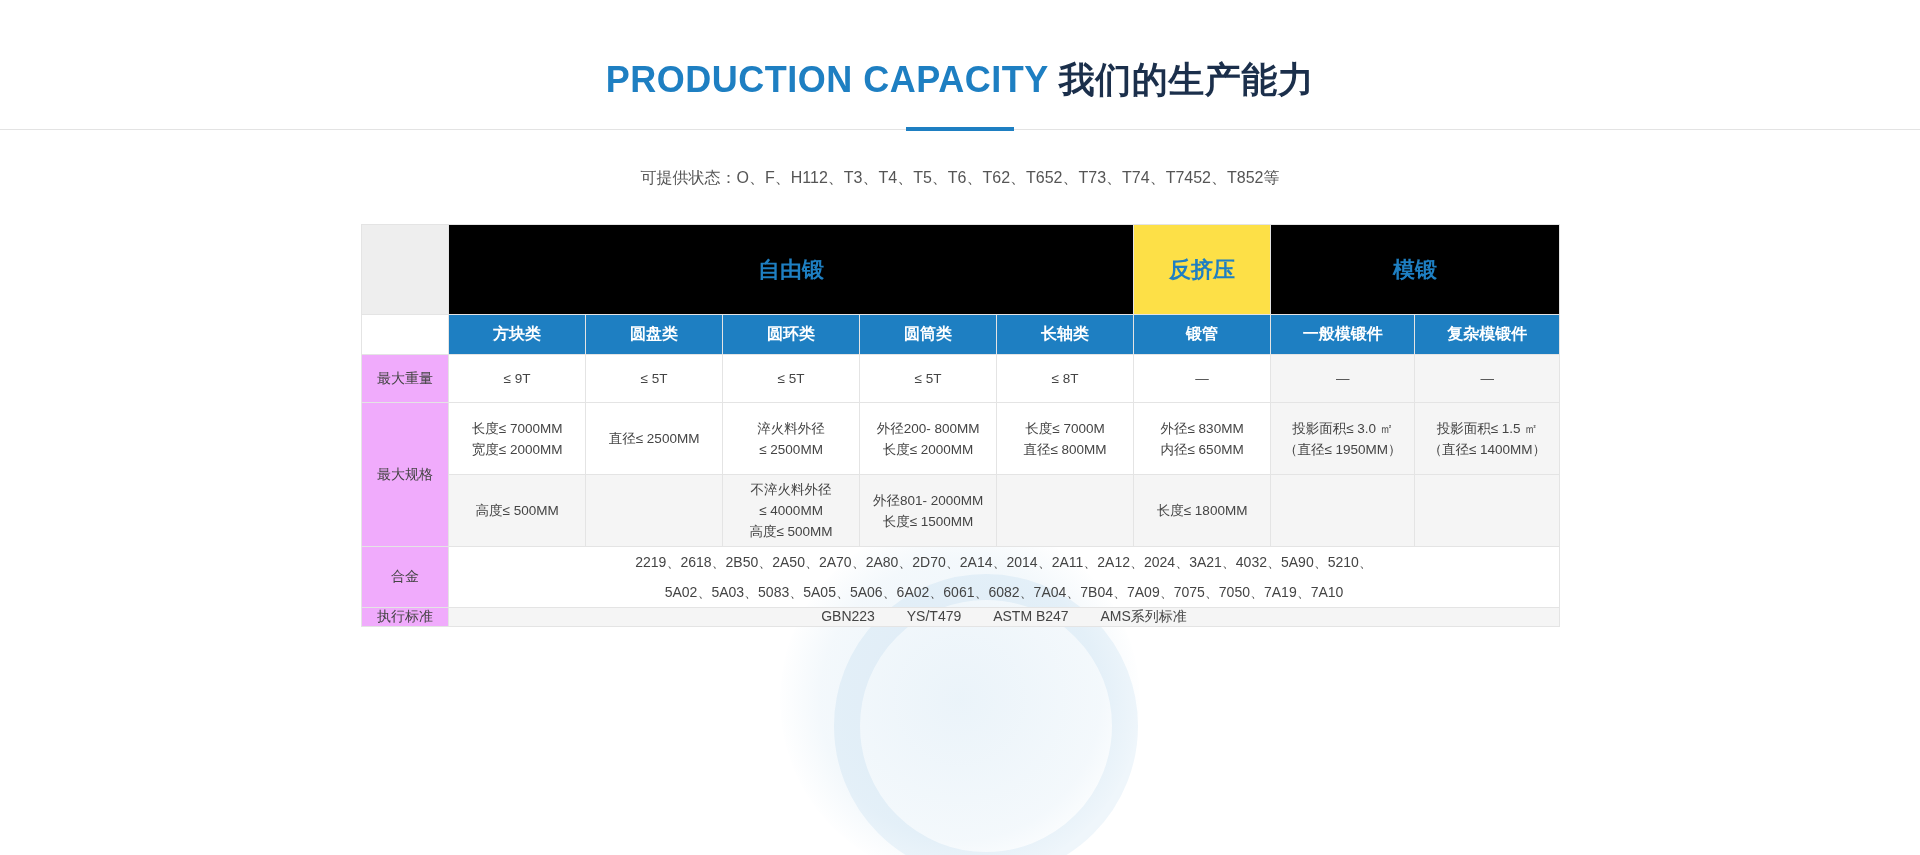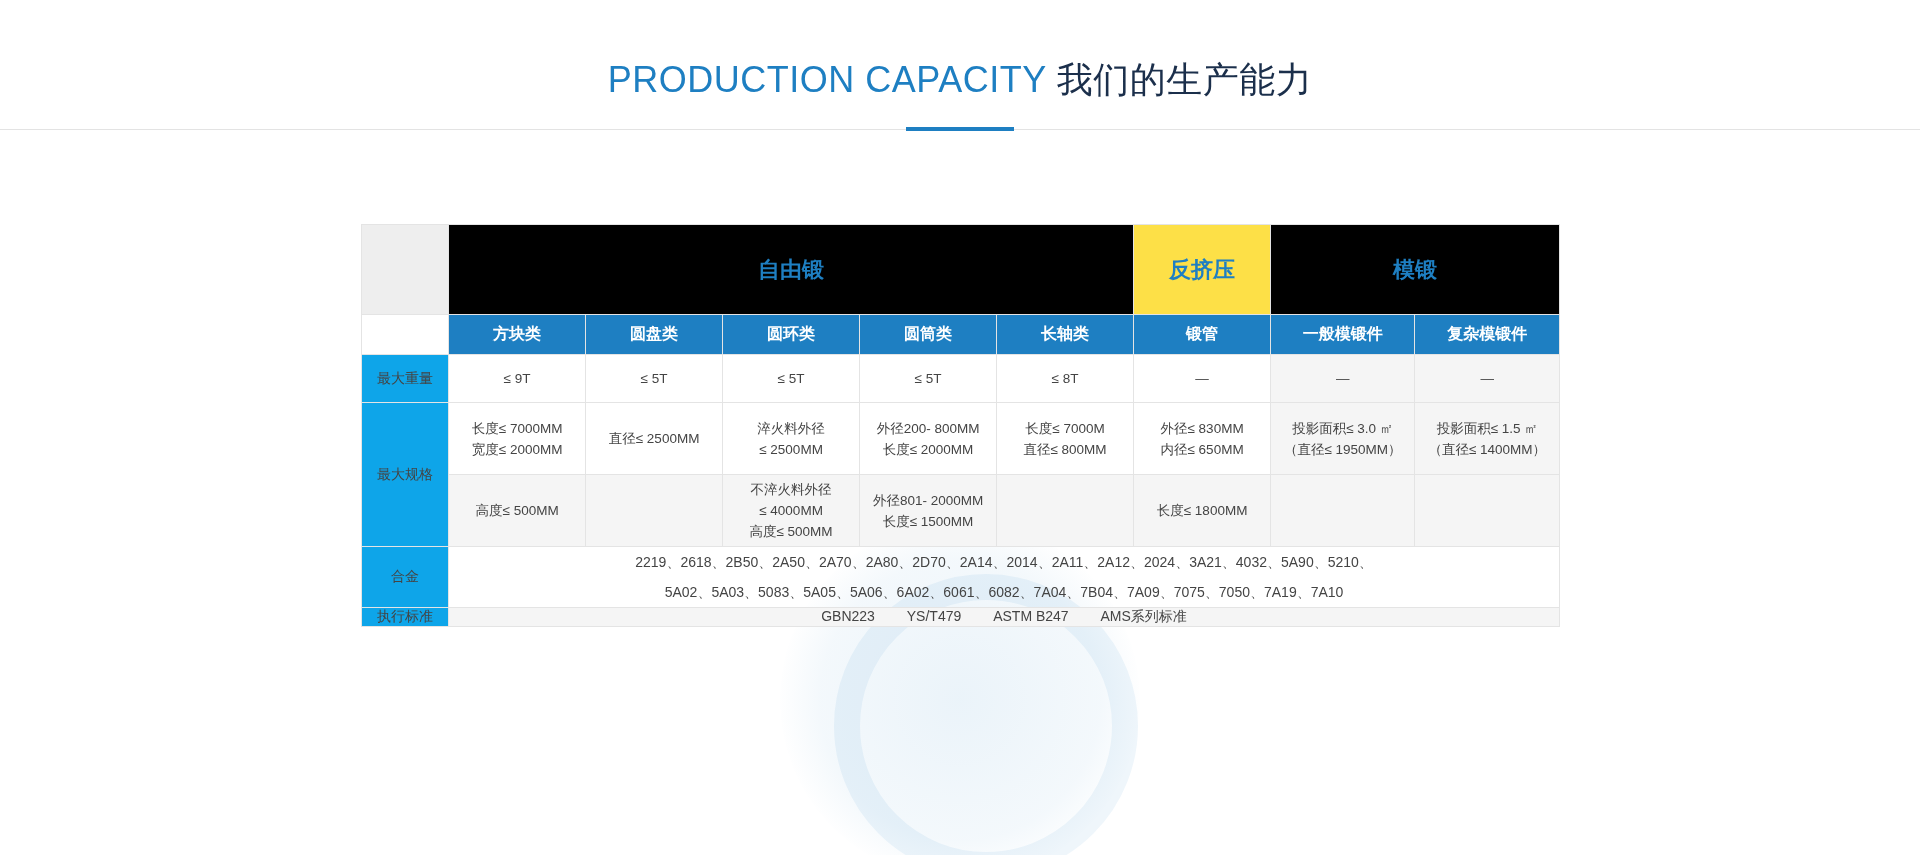--- a/index.html
+++ b/index.html
@@ -28,21 +28,21 @@
     height: 130px;
     border-bottom: 1px solid #e3e3e3;
   }
   .title {
     position: absolute;
     top: 56px;
     left: 0;
     width: 1920px;
     text-align: center;
     font-size: 36px;
-    font-weight: normal;
+    font-weight: bold;
     letter-spacing: 0.5px;
     white-space: nowrap;
   }
   .title .en { color: #1e7fc2; }
   .title .cn { color: #1b2f4b; margin-left: 10px; }
   .title-underline {
     position: absolute;
     top: 127px;
     left: 50%;
     margin-left: -54px;
@@ -124,21 +124,21 @@
     font-size: 16px;
     font-weight: bold;
     border: 1px solid #1e7fc2;
   }
   .bluerow td.corner {
     background: #ffffff;
     border: 1px solid #e4e4e4;
   }
 
   .rowlabel {
-    background: #0ea5e9;
+    background: #f0abfc;
     color: #444;
     font-size: 14px;
     width: 82px;
   }
   .cell {
     background: #ffffff;
     font-size: 13.5px;
     line-height: 21px;
     color: #444;
     padding: 8px 4px;
@@ -168,20 +168,21 @@
 
   <div class="watermark"></div>
 
   <div class="header">
     <div class="title">
       <span class="en">PRODUCTION CAPACITY</span><span class="cn">我们的生产能力</span>
     </div>
     <div class="title-underline"></div>
   </div>
 
+  <div class="subtitle">可提供状态：O、F、H112、T3、T4、T5、T6、T62、T652、T73、T74、T7452、T852等</div>
 
   <div class="table-wrap">
     <table class="cap">
       <colgroup>
         <col style="width:82px">
         <col style="width:129px">
         <col style="width:129px">
         <col style="width:129px">
         <col style="width:129px">
         <col style="width:129px">

